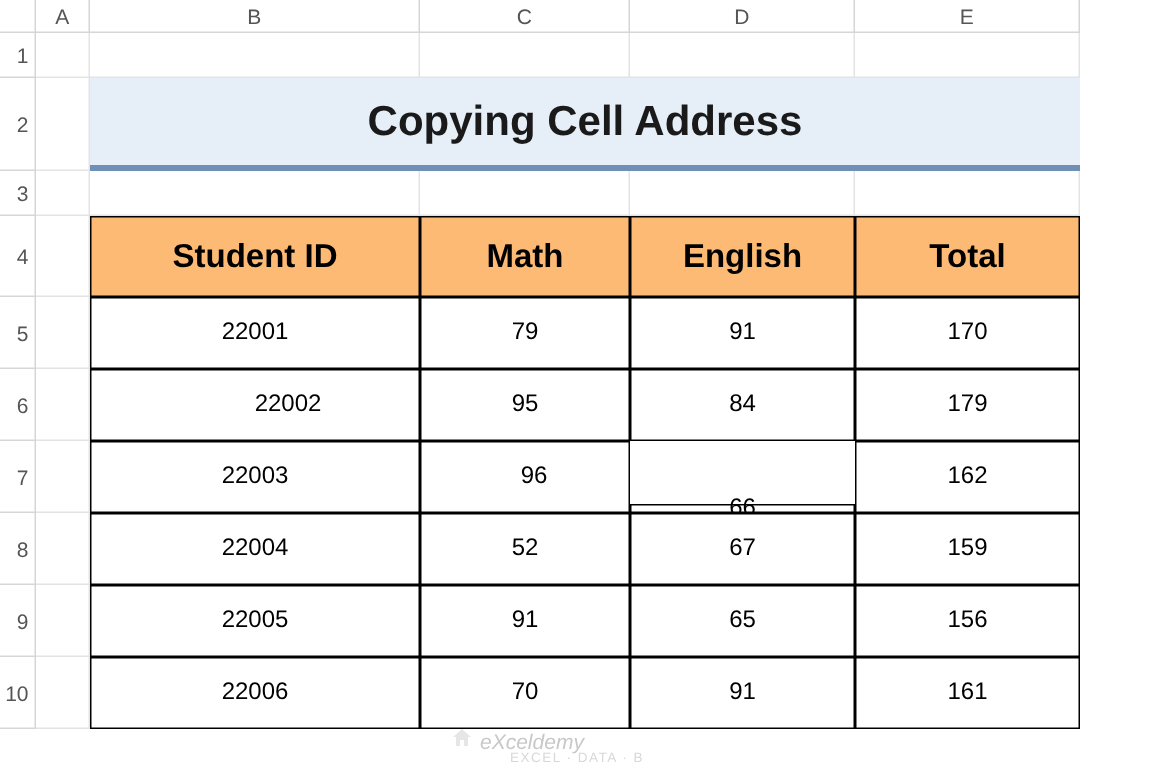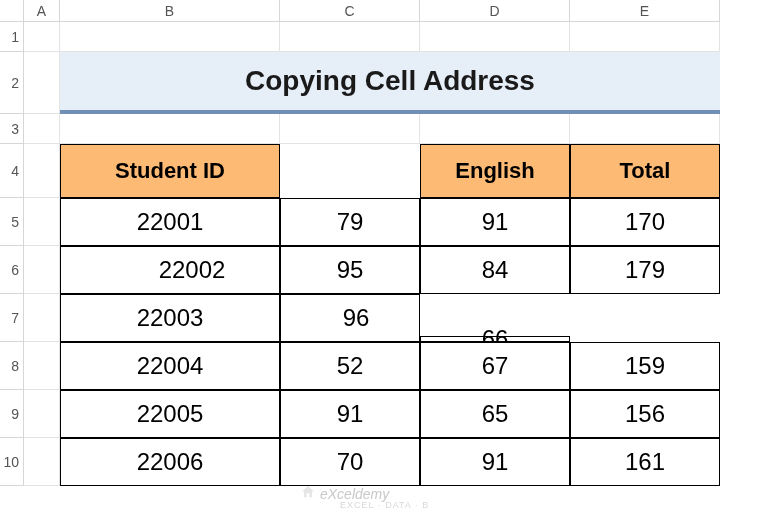--- a/index.html
+++ b/index.html
@@ -50,21 +50,21 @@
     background: #fdba74;
     border: 1.5px solid #000;
     font-size: 22px;
     font-weight: 700;
     display: flex;
     align-items: center;
     justify-content: center;
   }
   .data {
     border: 1.5px solid #000;
-    font-size: 24px;
+    font-size: 16px;
     display: flex;
     align-items: center;
     justify-content: center;
     background: #fff;
   }
   .watermark {
     position: absolute;
     left: 300px;
     top: 484px;
     font-size: 14px;
@@ -125,36 +125,38 @@
   <div class="cell" style="grid-column:6;grid-row:2;"></div>
 
   <div class="title-cell">Copying Cell Address</div>
 
   <div class="cell" style="grid-column:3;grid-row:4;"></div>
   <div class="cell" style="grid-column:4;grid-row:4;"></div>
   <div class="cell" style="grid-column:5;grid-row:4;"></div>
   <div class="cell" style="grid-column:6;grid-row:4;"></div>
 
   <div class="hdr" style="grid-column:3;grid-row:5;">Student ID</div>
+  <div class="hdr" style="grid-column:4;grid-row:5;">Math</div>
   <div class="hdr" style="grid-column:5;grid-row:5;">English</div>
   <div class="hdr" style="grid-column:6;grid-row:5;">Total</div>
 
   <div class="data" style="grid-column:3;grid-row:6;">22001</div>
   <div class="data" style="grid-column:4;grid-row:6;">79</div>
   <div class="data" style="grid-column:5;grid-row:6;">91</div>
   <div class="data" style="grid-column:6;grid-row:6;text-align:right;">170</div>
 
   <div class="data" style="grid-column:3;grid-row:7;padding-left:44px;">22002</div>
   <div class="data" style="grid-column:4;grid-row:7;">95</div>
   <div class="data" style="grid-column:5;grid-row:7;">84</div>
   <div class="data" style="grid-column:6;grid-row:7;">179</div>
 
   <div class="data" style="grid-column:3;grid-row:8;">22003</div>
   <div class="data" style="grid-column:4;grid-row:8;padding-left:12px;">96</div>
   <div class="data" style="grid-column:5;grid-row:8;margin-top:42px;">66</div>
+  <div class="data" style="grid-column:6;grid-row:8;">162</div>
 
   <div class="data" style="grid-column:3;grid-row:9;">22004</div>
   <div class="data" style="grid-column:4;grid-row:9;">52</div>
   <div class="data" style="grid-column:5;grid-row:9;">67</div>
   <div class="data" style="grid-column:6;grid-row:9;">159</div>
 
   <div class="data" style="grid-column:3;grid-row:10;">22005</div>
   <div class="data" style="grid-column:4;grid-row:10;">91</div>
   <div class="data" style="grid-column:5;grid-row:10;">65</div>
   <div class="data" style="grid-column:6;grid-row:10;">156</div>

